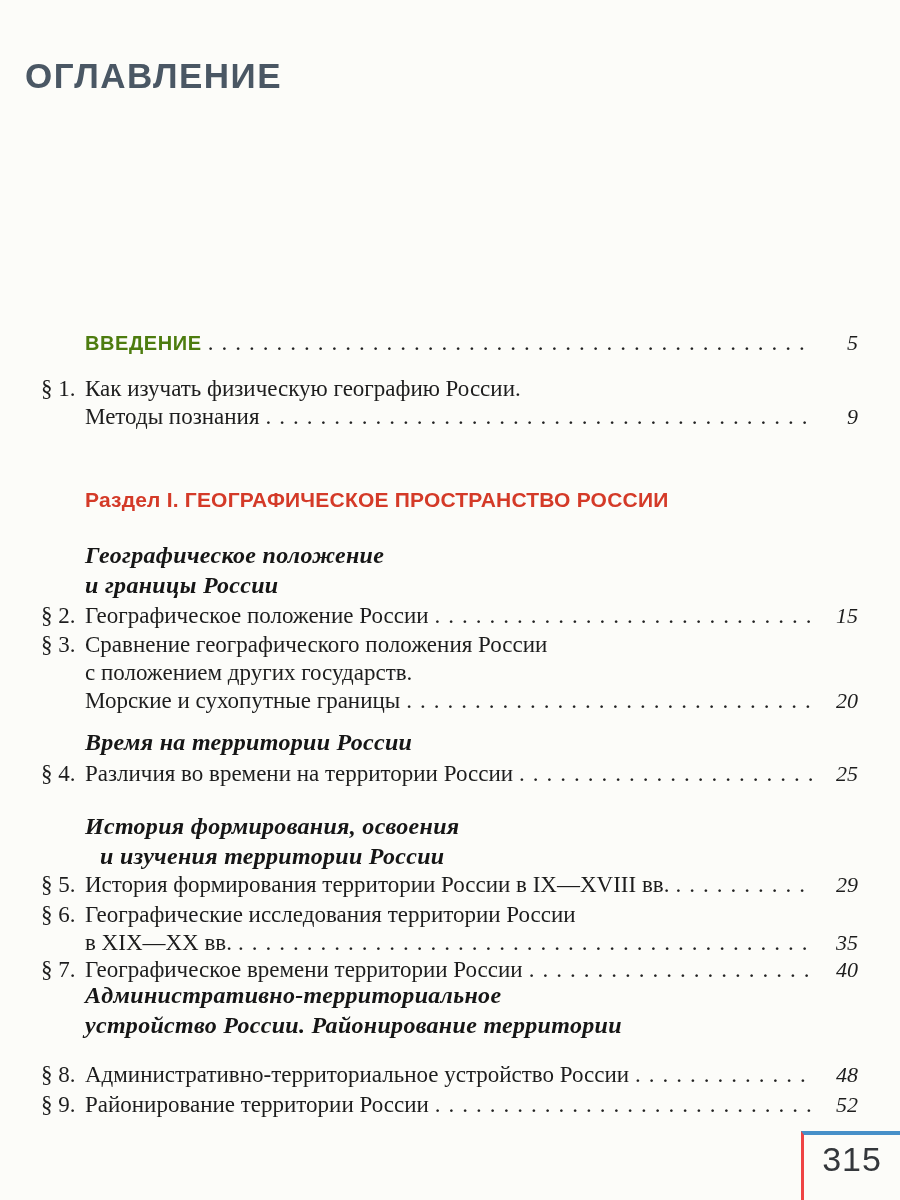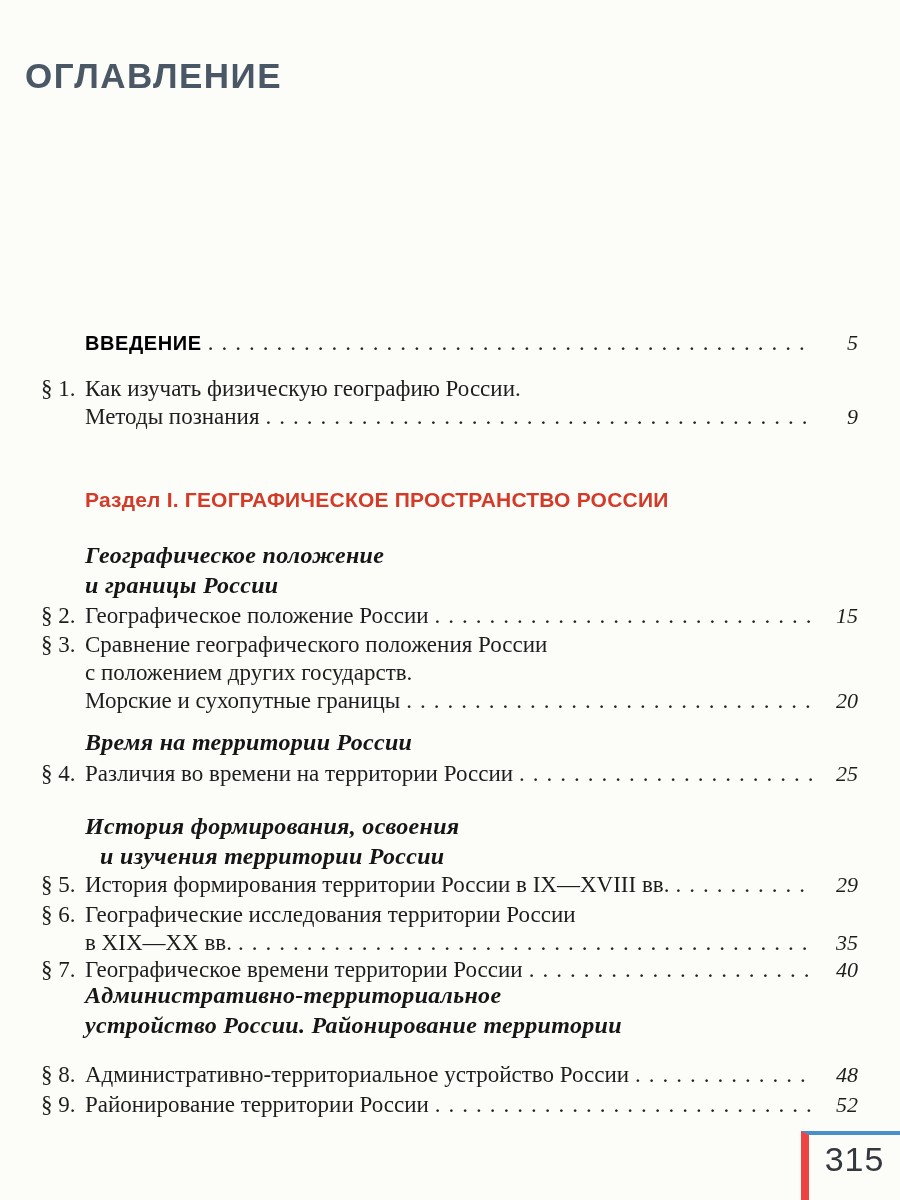--- a/index.html
+++ b/index.html
@@ -58,21 +58,21 @@
     min-width: 36px;
     text-align: right;
     white-space: nowrap;
   }
 
   .intro-label {
     font-family: "Liberation Sans", sans-serif;
     font-weight: bold;
     font-size: 20px;
     letter-spacing: 0.6px;
-    color: #000000;
+    color: #4d7c0f;
     white-space: nowrap;
   }
 
   .razdel {
     left: 85px; top: 488px;
     font-family: "Liberation Sans", sans-serif;
     font-weight: bold;
     font-size: 21px;
     letter-spacing: 0.2px;
     color: #d43a28;
@@ -86,21 +86,21 @@
     font-style: italic;
     line-height: 30px;
     letter-spacing: 0.3px;
     color: #161616;
   }
 
   .footer-box {
     left: 801px; top: 1131px;
     width: 99px; height: 69px;
     border-top: 4px solid #4790c9;
-    border-left: 8px solid #ef4444;
+    border-left: 3px solid #ef4444;
     box-sizing: border-box;
   }
   .footer-num {
     font-family: "Liberation Sans", sans-serif;
     font-size: 34px;
     color: #34373b;
     letter-spacing: 1px;
     text-align: center;
     padding-top: 5px;
   }

